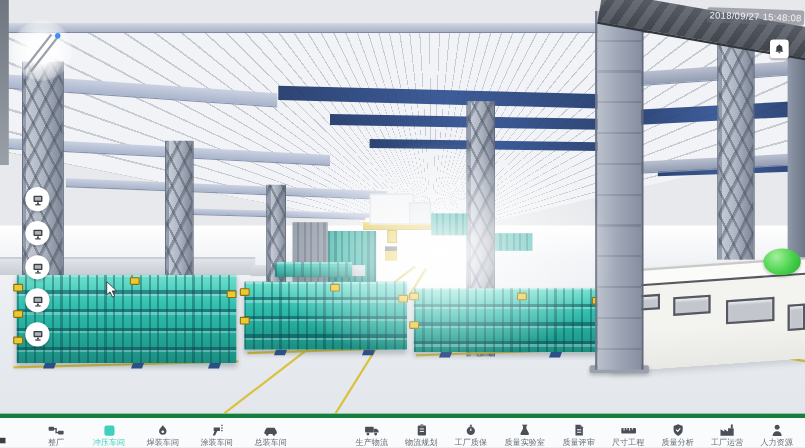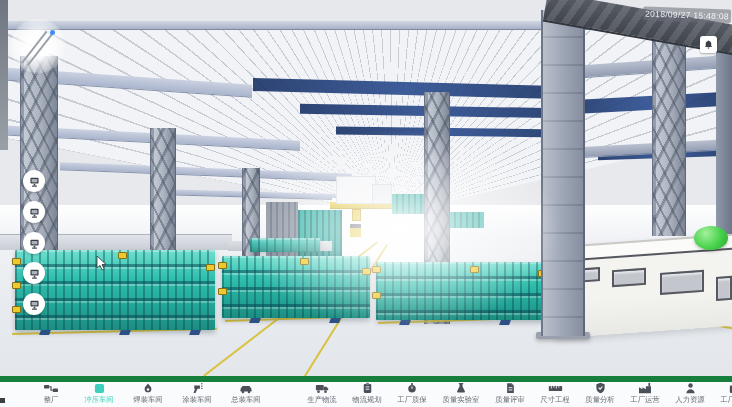--- a/index.html
+++ b/index.html
@@ -128,22 +128,22 @@
 
   .hotspot{position:absolute;left:23px;width:22px;height:22px;border-radius:50%;background:#fff;
     box-shadow:0 1px 3px rgba(0,0,0,.25);display:flex;align-items:center;justify-content:center;cursor:pointer;}
   .h1{top:170px;} .h2{top:201px;} .h3{top:232px;} .h4{top:262px;} .h5{top:293px;}
 
   .cursor{position:absolute;left:96px;top:256px;width:12px;height:16px;}
 
   .corner{position:absolute;left:0;top:398px;width:5px;height:5px;background:#3a3f46;}
 
   
-  .toolbar{position:absolute;left:0;right:0;bottom:0;height:31px;background:#fafbfc;border-top:6px solid #15803d;
-    display:flex;align-items:flex-start;}
+  .toolbar{position:absolute;left:0;right:0;bottom:0;height:31px;background:#fafbfc;border-top:4px solid #15803d;
+    display:flex;align-items:flex-end;gap:16px;}
   .tgroup{display:flex;align-items:center;}
   .tg-workshops{margin-left:36px;gap:17px;}
   .tg-modules{margin-left:44px;gap:13px;flex:1;justify-content:space-between;margin-right:6px;}
   .titem{display:flex;flex-direction:column;align-items:center;gap:2px;cursor:pointer;min-width:30px;}
   .titem svg{display:block;}
   .tlabel{font-size:8px;color:#676d75;white-space:nowrap;line-height:8px;transform:scale(.92);}
   .titem.active .tlabel{color:var(--accent);}
   .ticon{height:12px;display:flex;align-items:center;}
 </style>
 </head>

